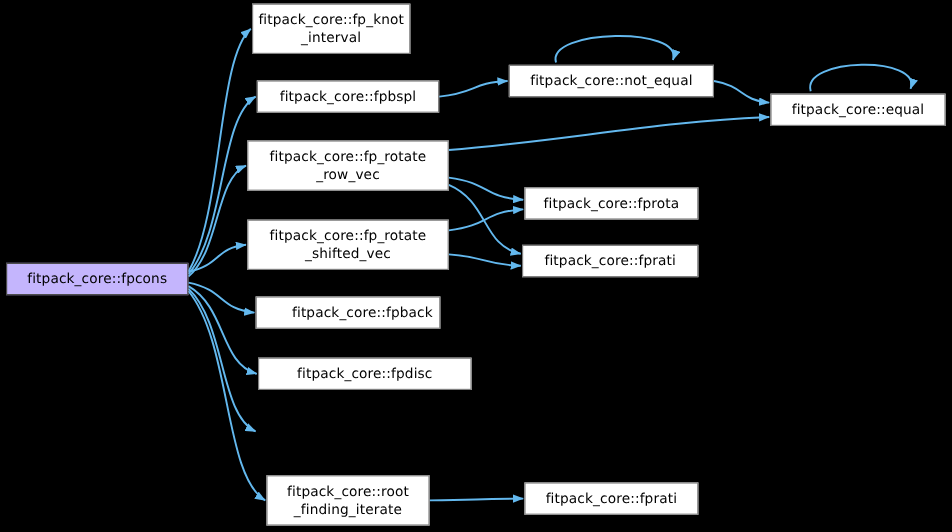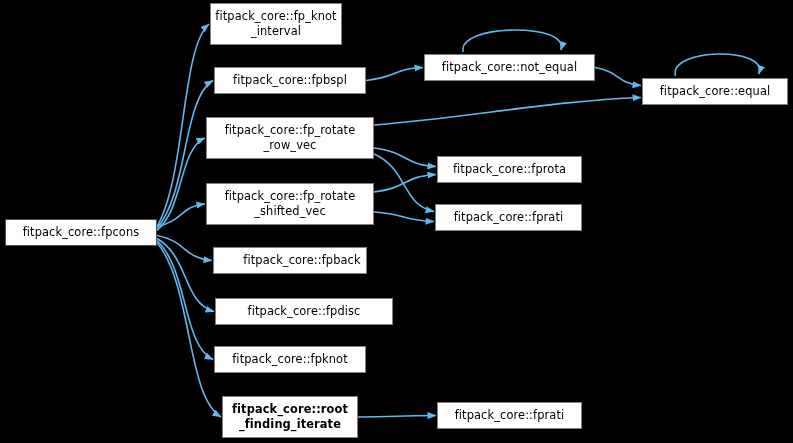--- a/index.html
+++ b/index.html
@@ -33,21 +33,21 @@
     background: #ffffff;
     border: 1px solid #808080;
     color: #000000;
     font-size: 11.4px;
     line-height: 1.32;
     letter-spacing: 0.01em;
     white-space: pre-line;
     z-index: 3;
   }
   .node.current {
-    background: #ffffff;
+    background: #c4b5fd;
     border: 1px solid #4d4d4d;
     color: #000000;
   }
   .node-label {
     display: block;
     padding: 0 4px;
     white-space: pre-line;
   }
 </style>
 </head>
@@ -107,25 +107,22 @@
   </div>
 
   <div class="node" style="left:213px; top:247px; width:154px; height:27px;padding-left:24px;">
     <span class="node-label">fitpack_core::fpback</span>
   </div>
 
   <div class="node" style="left:215px; top:298px; width:178px; height:27px;">
     <span class="node-label">fitpack_core::fpdisc</span>
   </div>
 
-  <div class="node" style="left:214px; top:346px; width:152px; height:27px;">
-    <span class="node-label">fitpack_core::fpknot</span>
-  </div>
 
-  <div class="node" style="left:222px; top:396px; width:136px; height:42px;font-weight:bold;">
+  <div class="node" style="left:222px; top:396px; width:136px; height:42px;">
     <span class="node-label">fitpack_core::root
 _finding_iterate</span>
   </div>
 
   <div class="node" style="left:424px; top:54px; width:171px; height:27px;">
     <span class="node-label">fitpack_core::not_equal</span>
   </div>
 
   <div class="node" style="left:642px; top:78px; width:146px; height:27px;">
     <span class="node-label">fitpack_core::equal</span>

